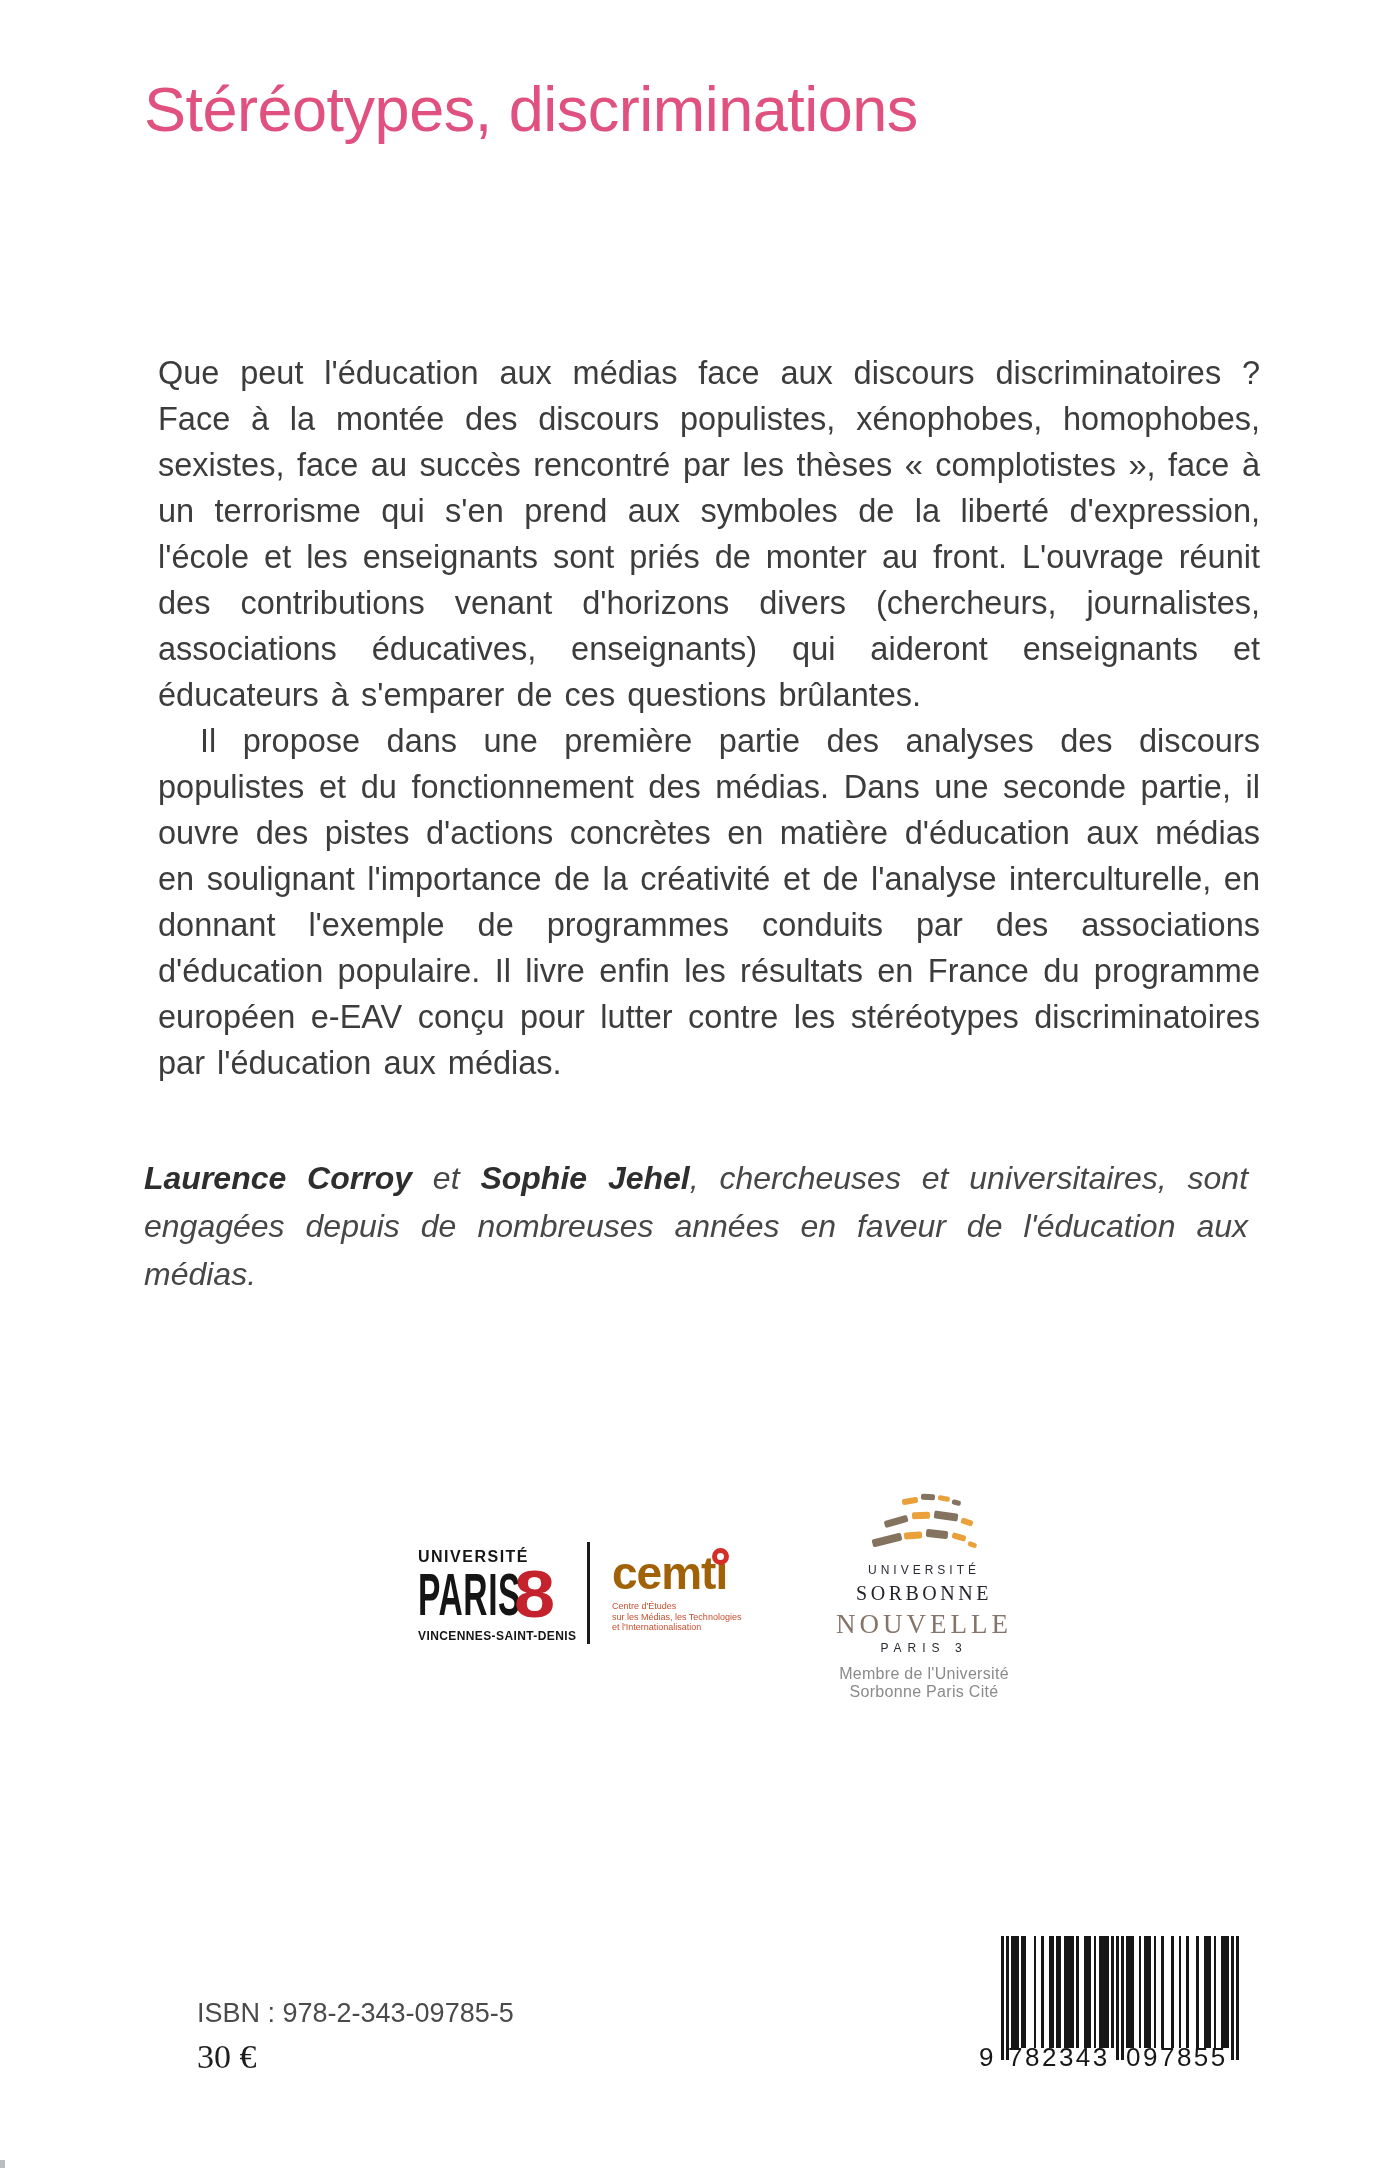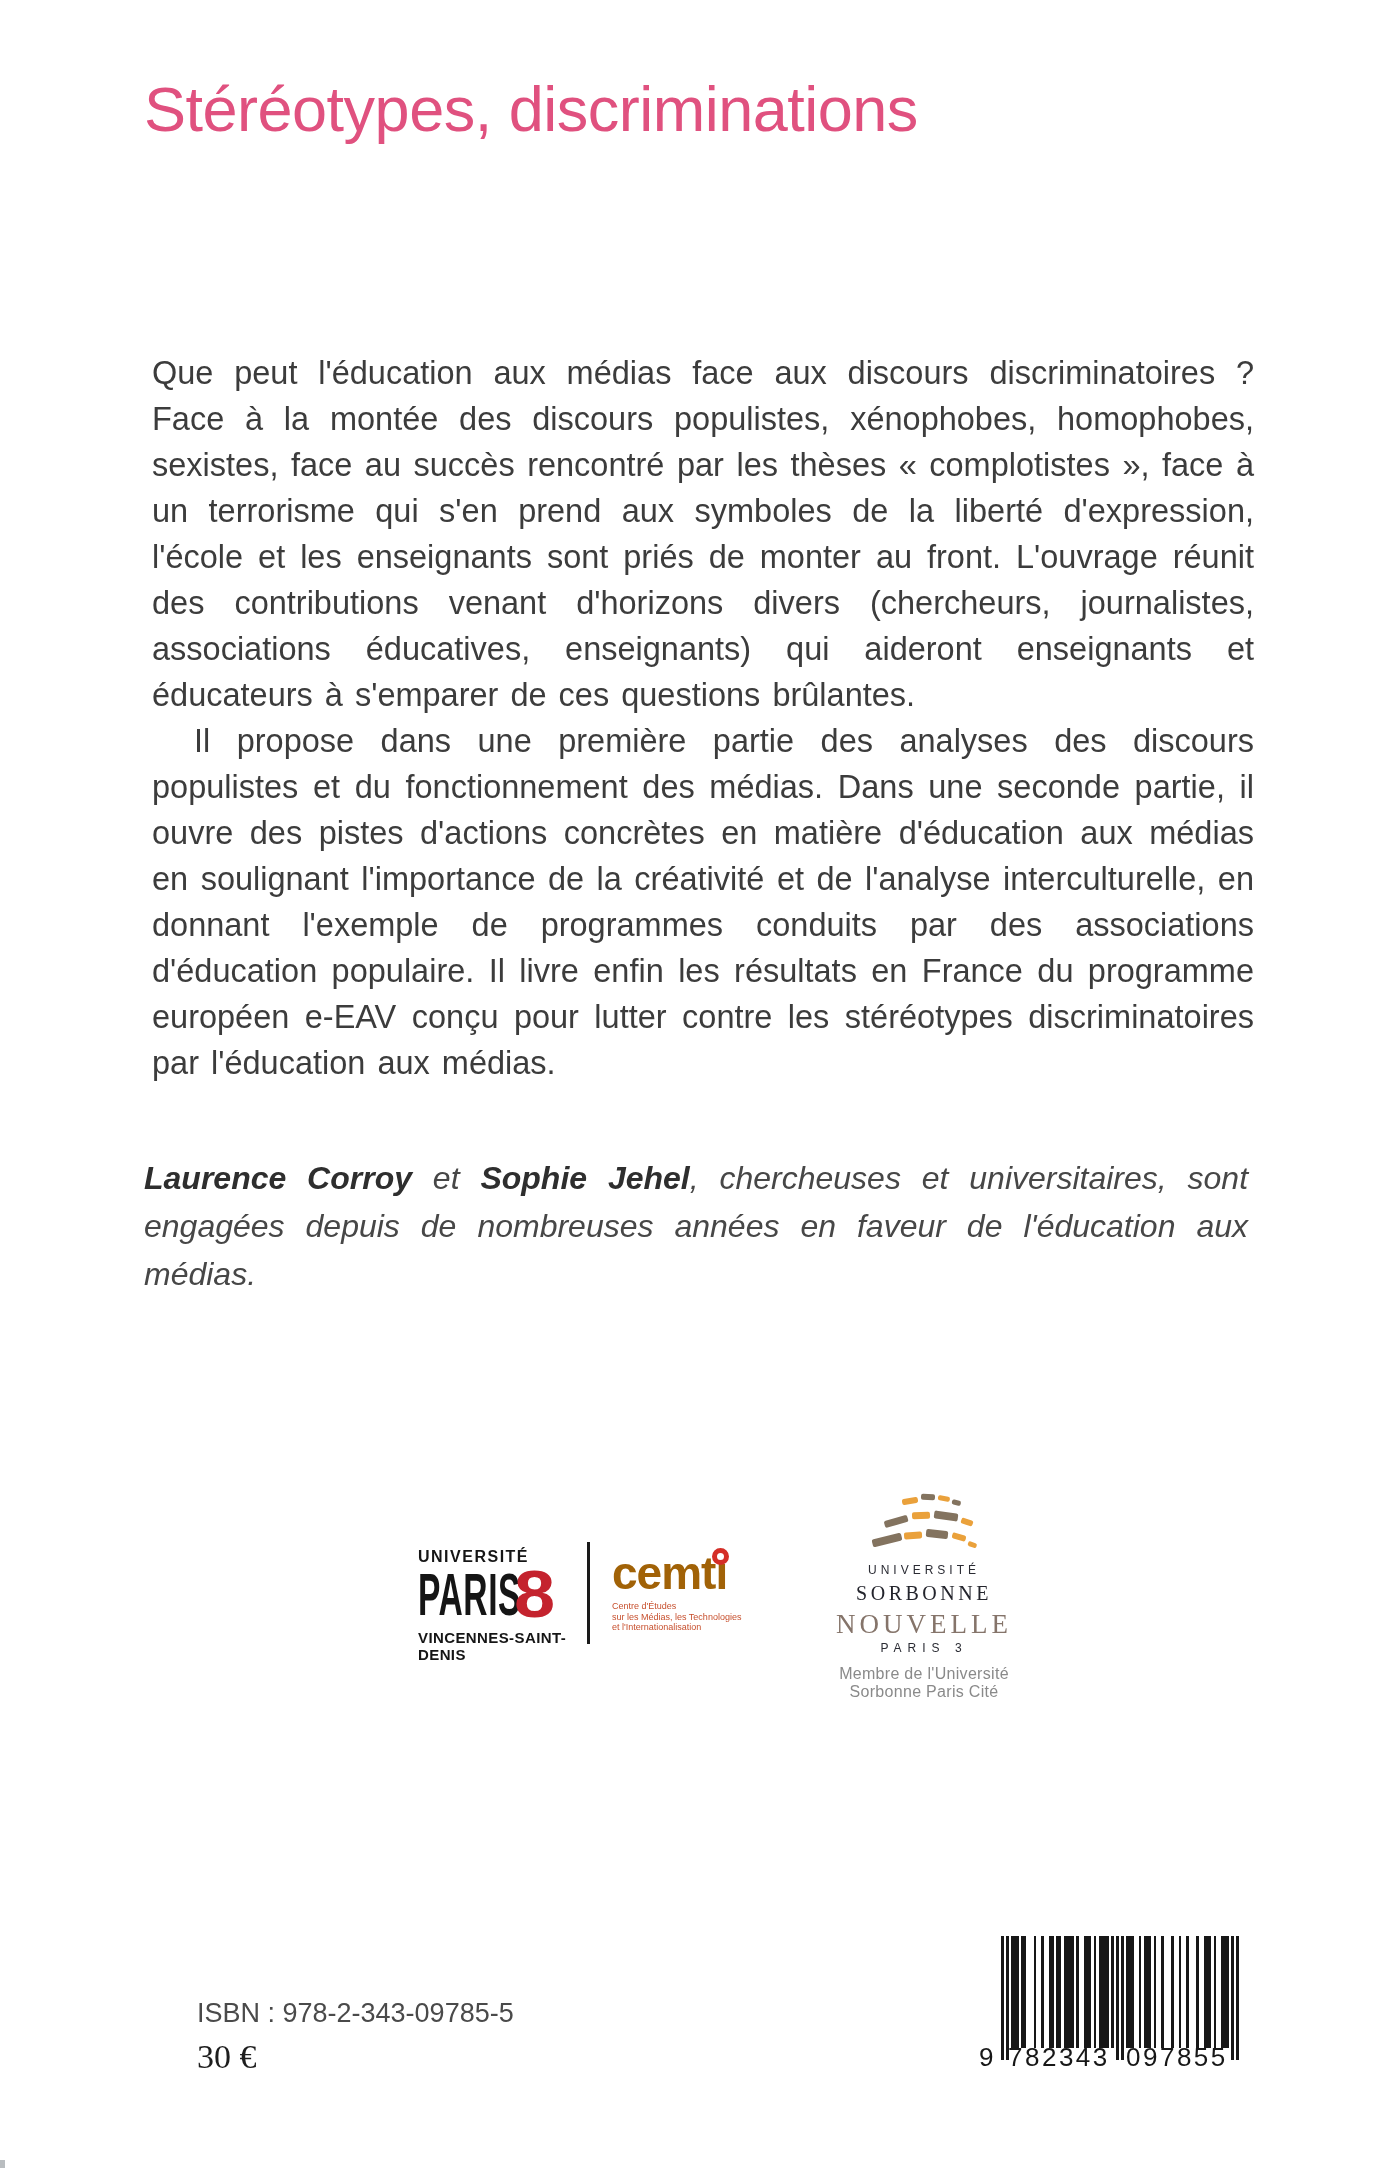--- a/index.html
+++ b/index.html
@@ -4,21 +4,21 @@
 <style>
   html,body{margin:0;padding:0;background:#ffffff;}
   body{width:1400px;height:2168px;position:relative;overflow:hidden;
        font-family:"Liberation Sans", sans-serif;color:#3a3a3a;}
 
   
   .book-title{position:absolute;left:144px;top:71px;color:#e0517f;
     font-size:63px;line-height:77px;font-weight:400;letter-spacing:-0.5px;}
 
   
-  .synopsis{position:absolute;left:152px;top:350px;width:1102px;
+  .synopsis{position:absolute;left:158px;top:350px;width:1102px;
     font-size:32.5px;line-height:46px;font-weight:300;color:#3c3c3c;
     text-align:justify;word-spacing:3px;}
   .synopsis p{margin:0;}
   .synopsis p.indented{text-indent:42px;}
 
   
   .authors-note{position:absolute;left:144px;top:1122px;width:1104px;
     font-size:32px;line-height:48px;font-style:italic;color:#474747;
     text-align:justify;word-spacing:2px;}
   .authors-note b{font-weight:700;color:#2e2e2e;}
@@ -26,21 +26,21 @@
   
   .logo{position:absolute;}
   
   .paris8{left:418px;top:1548px;width:160px;color:#151515;}
   .p8-univ{font-size:16px;font-weight:700;letter-spacing:1.5px;}
   .p8-main{height:58px;position:relative;margin-top:1px;}
   .p8-paris{display:inline-block;font-size:60px;font-weight:700;line-height:56px;
     transform:scaleX(0.56);transform-origin:left center;letter-spacing:1px;}
   .p8-eight{position:absolute;left:96px;top:-4px;display:inline-block;color:#c4232e;
     font-size:66px;font-weight:700;line-height:62px;transform:scaleX(1.12);transform-origin:left center;}
-  .p8-sub{font-size:15px;font-weight:700;letter-spacing:0.4px;margin-top:4px;}
+  .p8-sub{font-size:12px;font-weight:700;letter-spacing:0.4px;margin-top:4px;}
   
   .logo-divider{left:587px;top:1542px;width:3px;height:102px;background:#1a1a1a;}
   
   .cemti{left:612px;top:1550px;width:140px;}
   .cemti-name{position:relative;font-size:46px;line-height:46px;font-weight:700;
     letter-spacing:-1px;color:#a16207;}
   .cemti-dot{position:absolute;left:100px;top:-2px;width:7px;height:7px;background:#fff;
     border:5px solid #d42e27;border-radius:50%;}
   .cemti-sub{margin-top:5px;font-size:9px;line-height:10.5px;color:#c7502e;}
   

